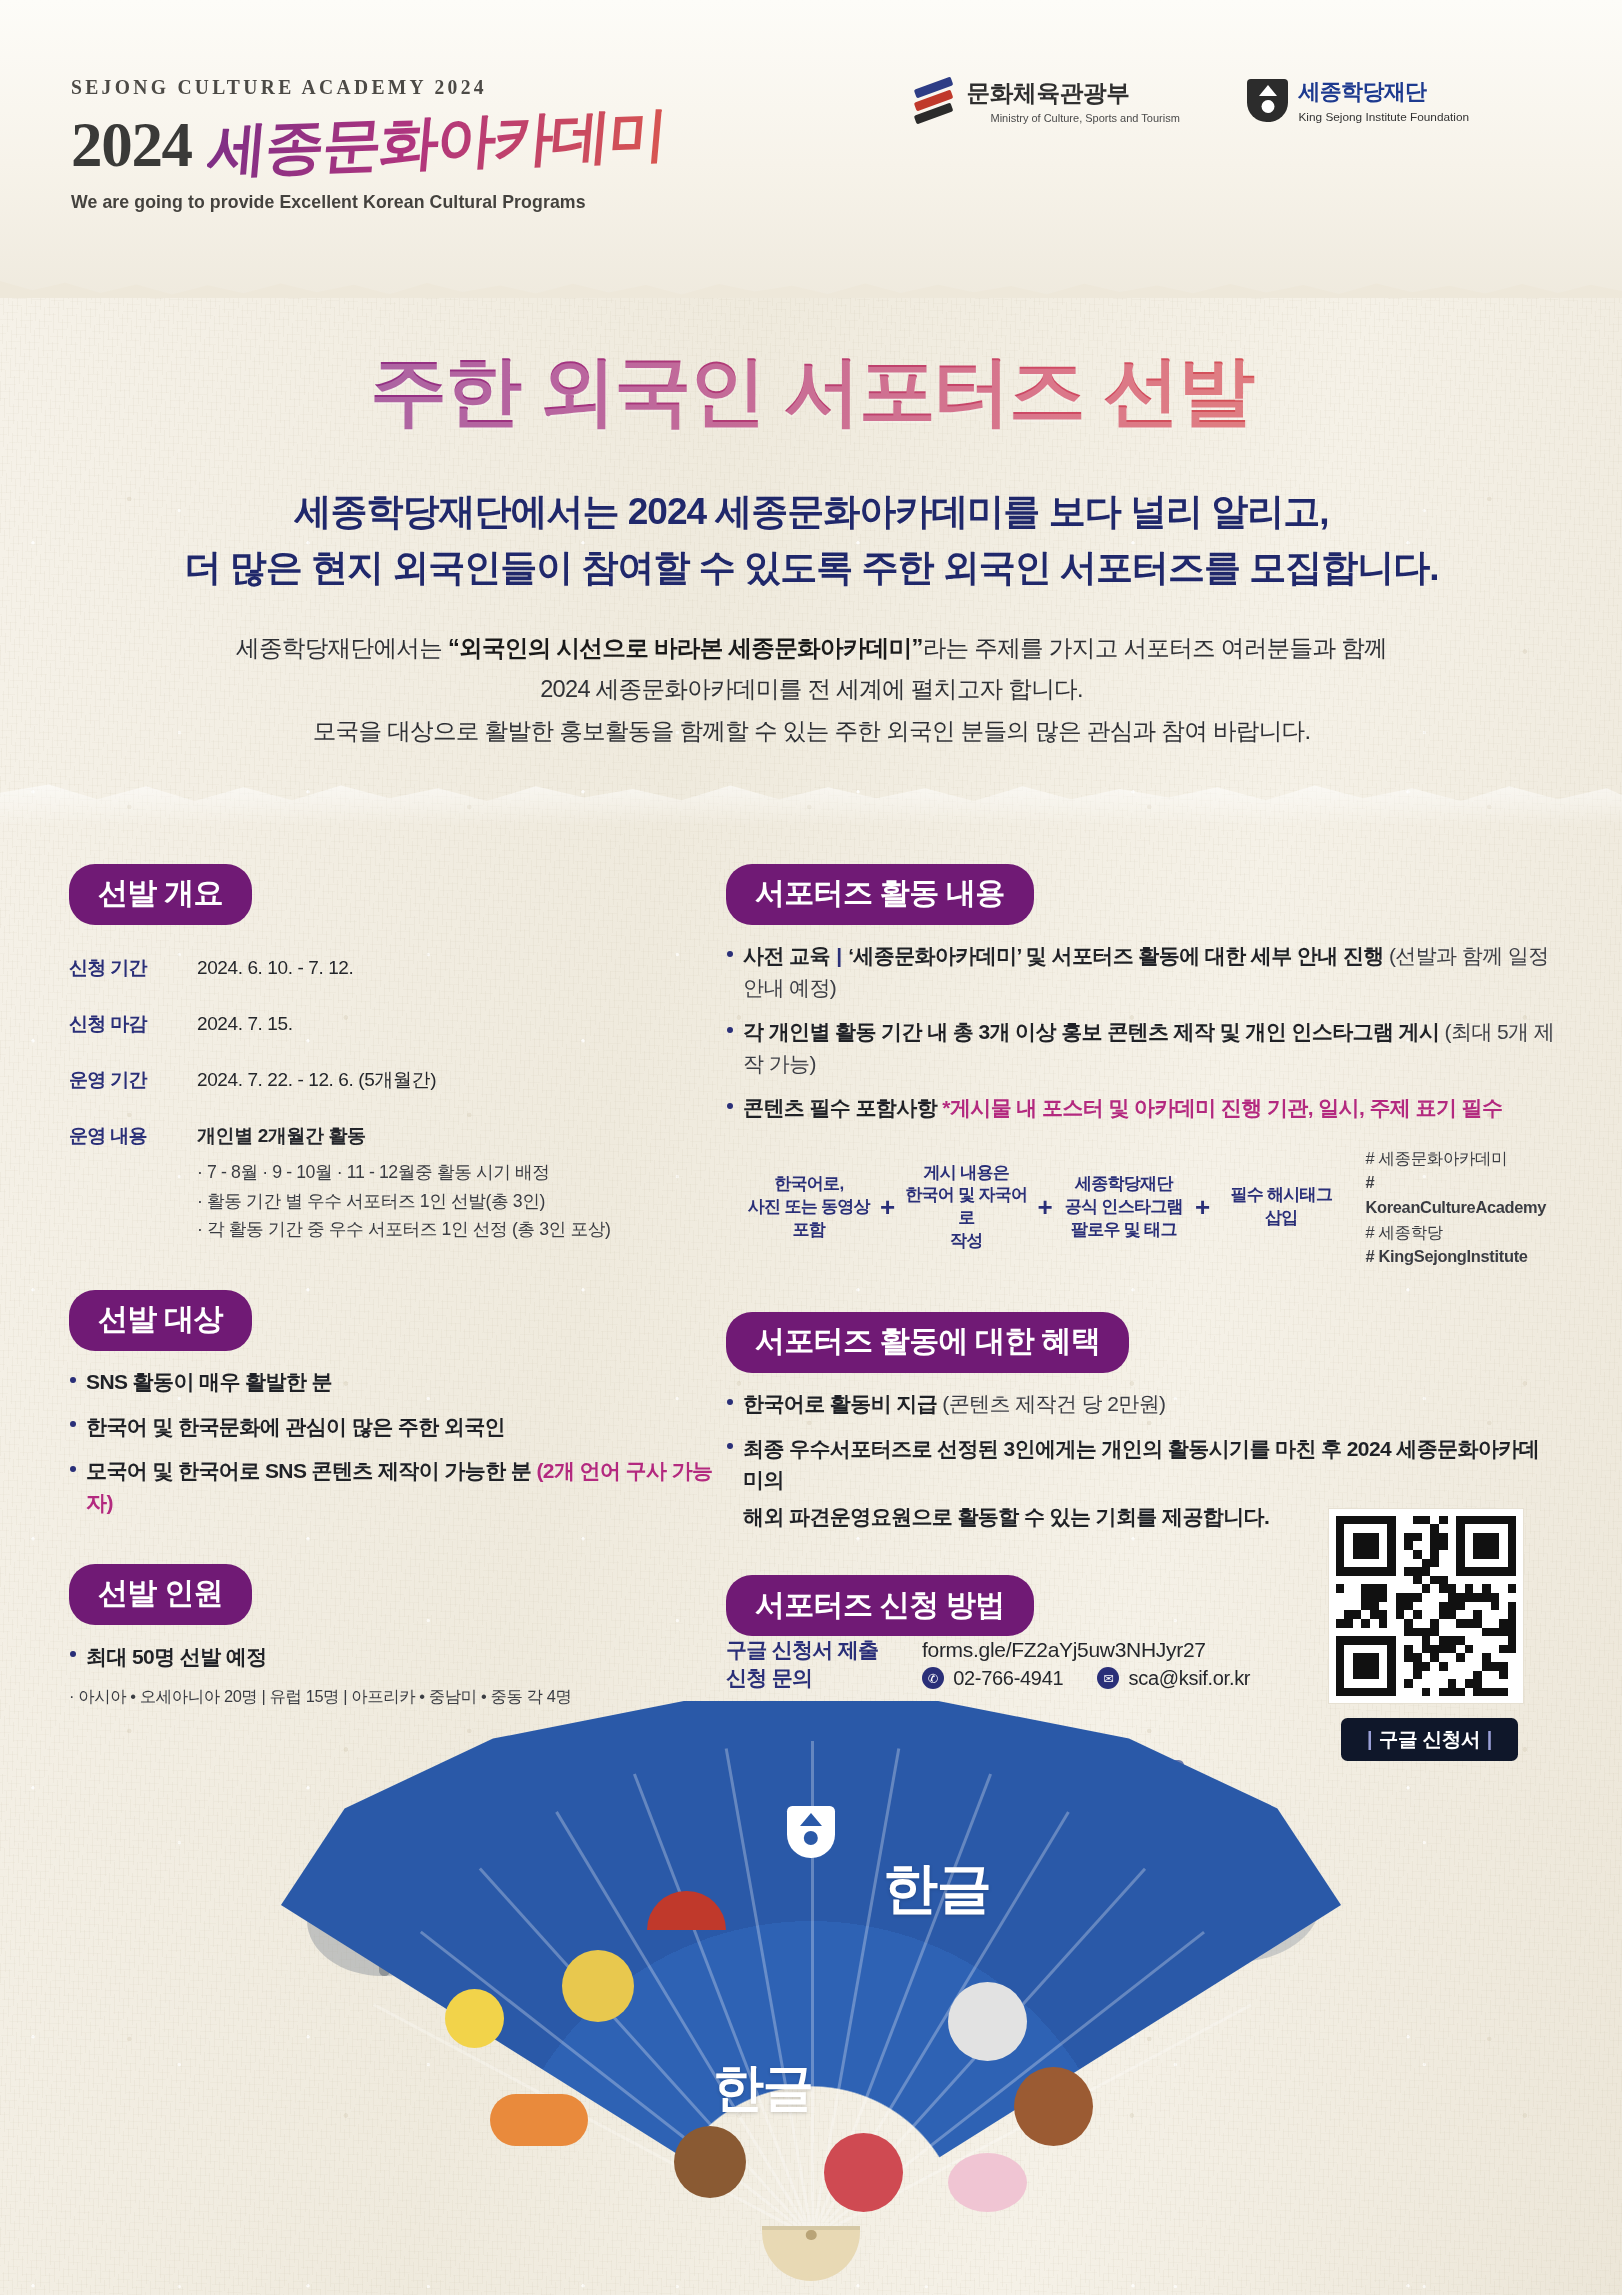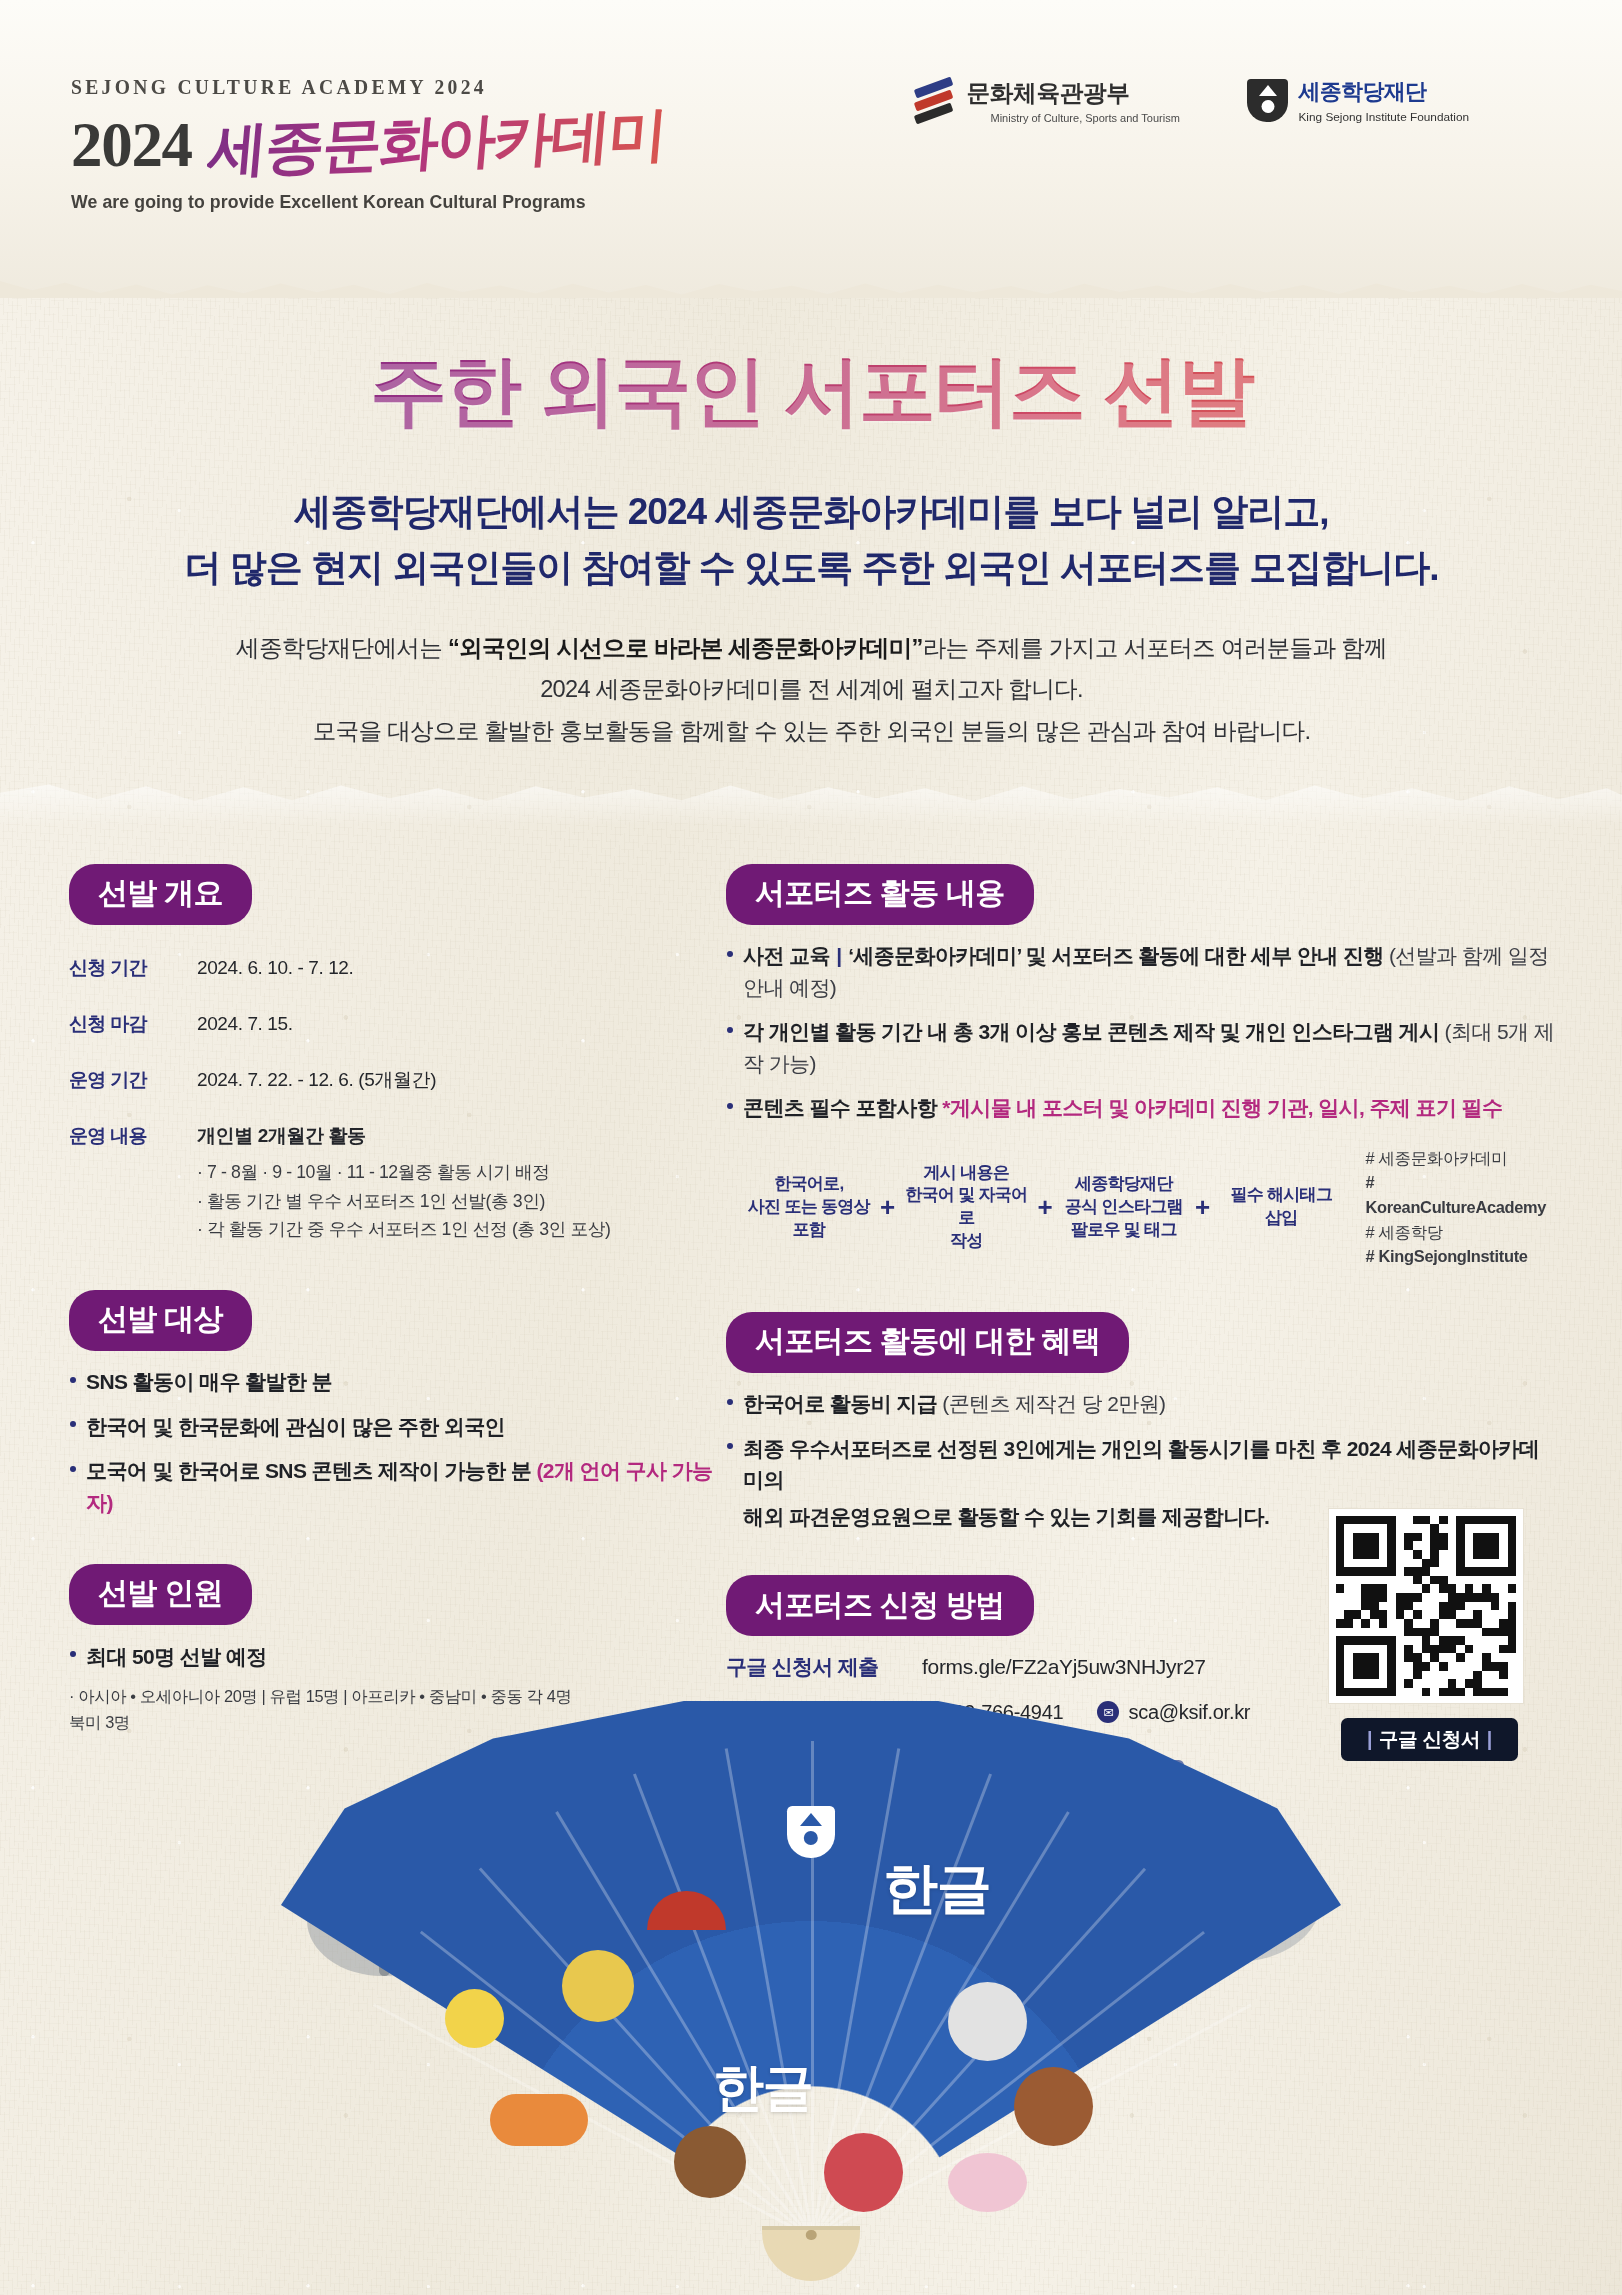--- a/index.html
+++ b/index.html
@@ -143,21 +143,21 @@
   .chip{
     width:128px;min-height:73px;border:0;border-radius:6.5px;
     display:flex;align-items:center;justify-content:center;text-align:center;
     font-size:17px;font-weight:700;color:#2a2f78;line-height:1.35;letter-spacing:-0.7px;
   }
   .plus{font-size:26px;font-weight:700;color:#2a2f78;}
   .tags{margin-left:13px;font-size:16.4px;color:#3a3c42;line-height:1.5;letter-spacing:-0.3px;}
   .tags div:before{content:"# ";color:#3a3c42;}
   .tags .en{font-weight:700;}
   
-  .apply-row{display:flex;margin-top:17px;font-size:21px;align-items:center;}
+  .apply-row{display:flex;font-size:21px;align-items:center;}
   .apply-row .k{width:196px;flex:none;color:#2a2f78;font-weight:700;letter-spacing:-0.7px;}
   .apply-row .v{color:#24262b;letter-spacing:-0.3px;}
   .contact{display:flex;gap:34px;align-items:center;}
   .contact .item{display:flex;align-items:center;gap:9.2px;font-size:20px;color:#24262b;}
   .ico{
     width:22px;height:22px;border-radius:50%;background:#2a2f78;color:#fff;
     display:flex;align-items:center;justify-content:center;font-size:12.4px;flex:none;
   }
   
   .qr-wrap{position:absolute;left:1328px;top:1508px;width:203px;text-align:center;}
@@ -318,21 +318,20 @@
 
   <div class="sec" style="margin-top:46px;">
     <div class="pill">선발 인원</div>
     <div class="blist">
       <div class="li">
         <span>최대 50명 선발 예정</span>
       </div>
     </div>
     <div class="tiny" style="margin-top:-2.6px;">
       <div>· 아시아 • 오세아니아 20명  |  유럽 15명  |  아프리카 • 중남미 • 중동 각 4명</div>
-      <div>북미 3명</div>
     </div>
   </div>
 
 </div>
 
 <div class="col-right">
 
   <div class="sec">
     <div class="pill">서포터즈 활동 내용</div>
     <div class="blist">

